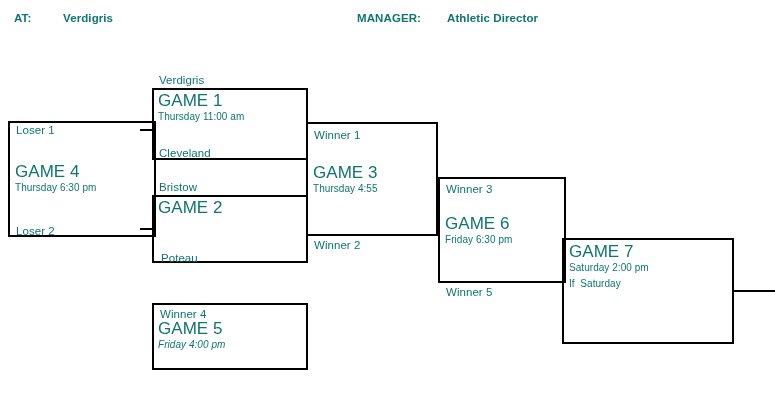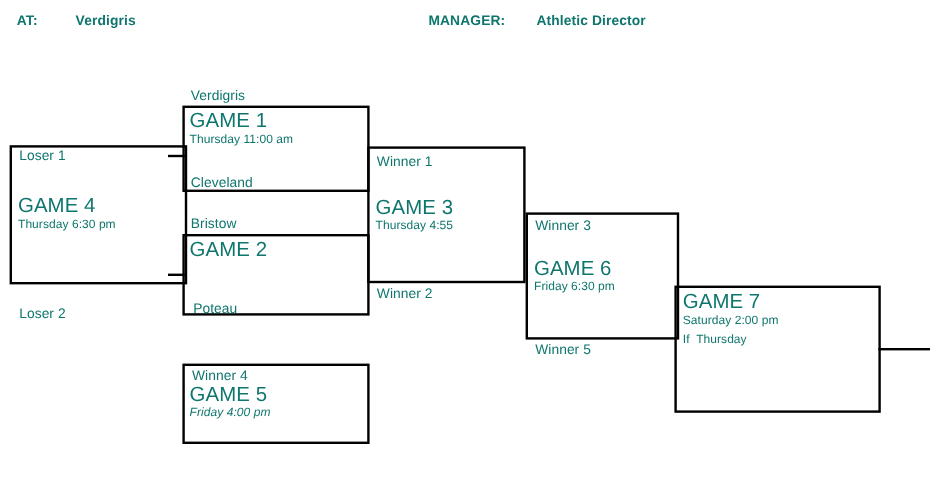--- a/index.html
+++ b/index.html
@@ -103,21 +103,21 @@
 
   <div class="hline" style="left:140px; top:228px; width:14px;"></div>
 
   <div class="slot" style="left:16px; top:124px;">Loser 1</div>
 
   <div class="bx" style="left:8px; top:121px; width:148px; height:116px;"></div>
 
   <div class="gname" style="left:15px; top:165px;">GAME 4</div>
   <div class="gtime" style="left:15px; top:181px;">Thursday 6:30 pm</div>
 
-  <div class="slot" style="left:16px; top:256px;">Loser 2</div>
+  <div class="slot" style="left:16px; top:225px;">Loser 2</div>
 
   <div class="slot" style="left:314px; top:129px;">Winner 1</div>
 
   <div class="bx" style="left:306px; top:122px; width:132px; height:114px;"></div>
 
   <div class="gname" style="left:313px; top:166px;">GAME 3</div>
   <div class="gtime" style="left:313px; top:182px;">Thursday 4:55</div>
 
   <div class="slot" style="left:314px; top:239px;">Winner 2</div>
 
@@ -135,17 +135,17 @@
 
   <div class="gname" style="left:445px; top:217px;text-align:right;">GAME 6</div>
   <div class="gtime" style="left:445px; top:233px;">Friday 6:30 pm</div>
 
   <div class="slot" style="left:446px; top:286px;">Winner 5</div>
 
   <div class="bx" style="left:562px; top:238px; width:172px; height:106px;"></div>
 
   <div class="gname" style="left:569px; top:245px;">GAME 7</div>
   <div class="gtime" style="left:569px; top:261px;">Saturday 2:00 pm</div>
-  <div class="gtime" style="left:569px; top:277px;">If  Thursday</div>
+  <div class="gtime" style="left:569px; top:277px;">If  Saturday</div>
 
   <div class="hline" style="left:732px; top:290px; width:43px;"></div>
 
 </div>
 
 </body></html>

